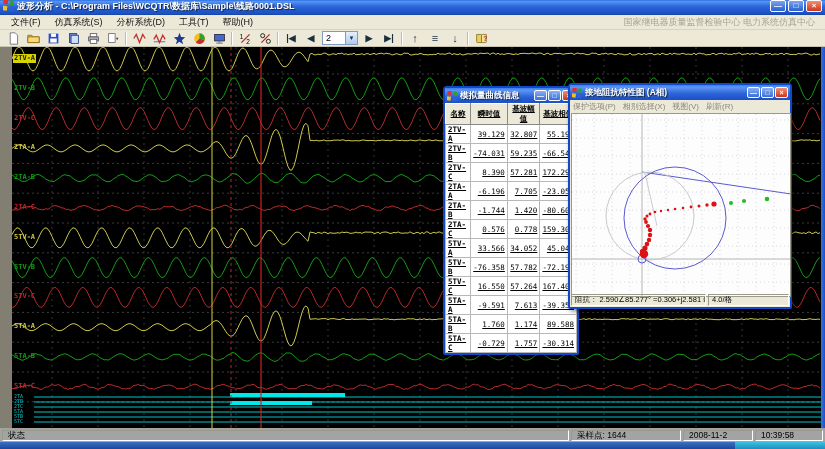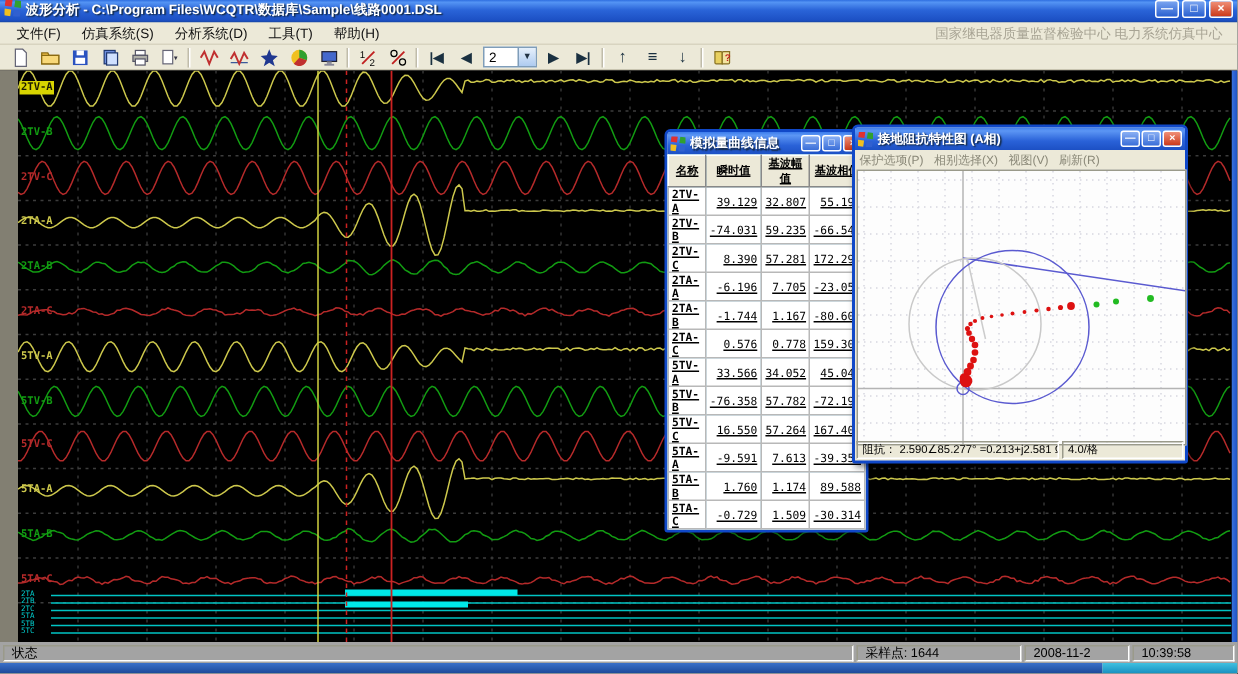--- a/index.html
+++ b/index.html
@@ -368,21 +368,21 @@
             </tr>
             <tr>
               <td class="name">2TA-A</td>
               <td>-6.196</td>
               <td>7.705</td>
               <td>-23.051</td>
             </tr>
             <tr>
               <td class="name">2TA-B</td>
               <td>-1.744</td>
-              <td>1.167</td>
+              <td>1.420</td>
               <td>-80.604</td>
             </tr>
             <tr>
               <td class="name">2TA-C</td>
               <td>0.576</td>
               <td>0.778</td>
               <td>159.305</td>
             </tr>
             <tr>
               <td class="name">5TV-A</td>
@@ -410,21 +410,21 @@
             </tr>
             <tr>
               <td class="name">5TA-B</td>
               <td>1.760</td>
               <td>1.174</td>
               <td>89.588</td>
             </tr>
             <tr>
               <td class="name">5TA-C</td>
               <td>-0.729</td>
-              <td>1.509</td>
+              <td>1.757</td>
               <td>-30.314</td>
             </tr>
           </tbody>
       </table>
     </div>
 
     <div class="float-win" id="imp-win">
       <div class="fw-title">
         <svg class="app-icon" viewBox="0 0 12 12">
           <rect x="0" y="0" width="5" height="5" fill="#e03030" transform="rotate(8 6 6)"></rect>
@@ -494,21 +494,21 @@
             <circle cx="75" cy="130" r="2.3" fill="#dd1111"></circle>
             <circle cx="73" cy="134" r="2.6" fill="#dd1111"></circle>
             <circle cx="71" cy="138" r="3.2" fill="#dd1111"></circle>
             <circle cx="72" cy="140" r="4.2" fill="#dd1111"></circle>
             <circle cx="159" cy="89" r="2" fill="#22bb22"></circle>
             <circle cx="172" cy="87" r="2" fill="#22bb22"></circle>
             <circle cx="195" cy="85" r="2.3" fill="#22bb22"></circle>
           </svg>
       </div>
       <div class="imp-status">
-        <span class="pane z">阻抗： 2.590∠85.277° =0.213+j2.581  Ω</span>
+        <span class="pane z">阻抗： 2.590∠85.277° =0.306+j2.581  Ω</span>
         <span class="pane scale">4.0/格</span>
       </div>
     </div>
   </div>
 
   <div class="statusbar">
     <span class="pane grow">状态</span>
     <span class="pane" style="width:110px">采样点: 1644</span>
     <span class="pane" style="width:70px">2008-11-2</span>
     <span class="pane" style="width:68px;margin-right:0">10:39:58</span>

